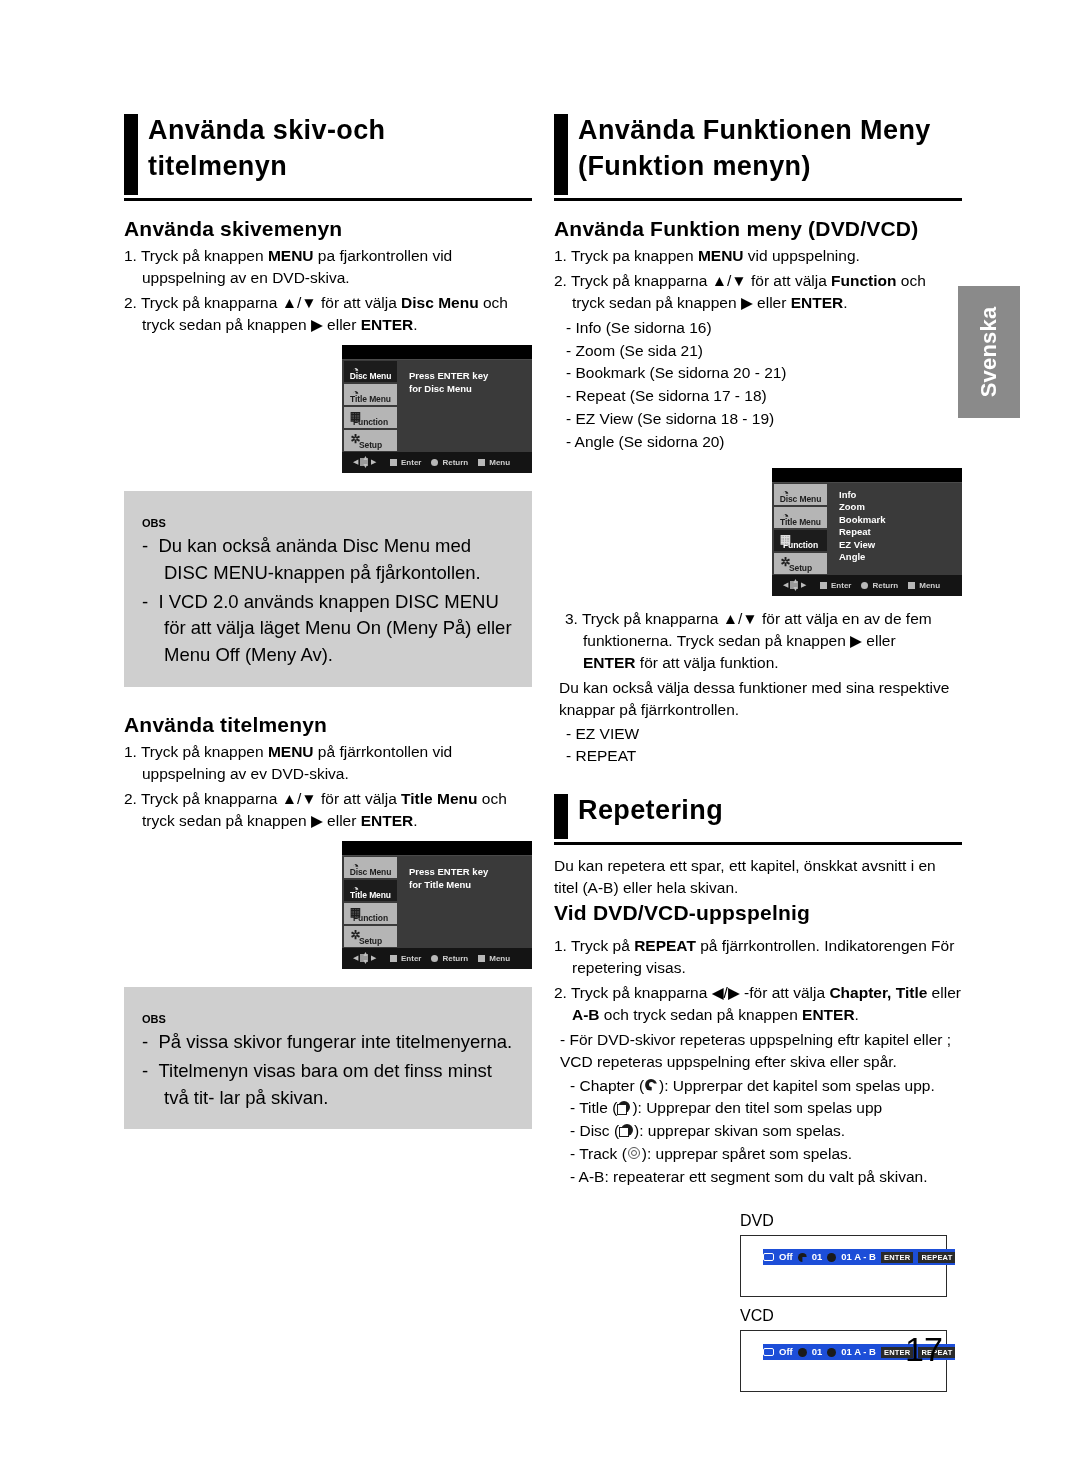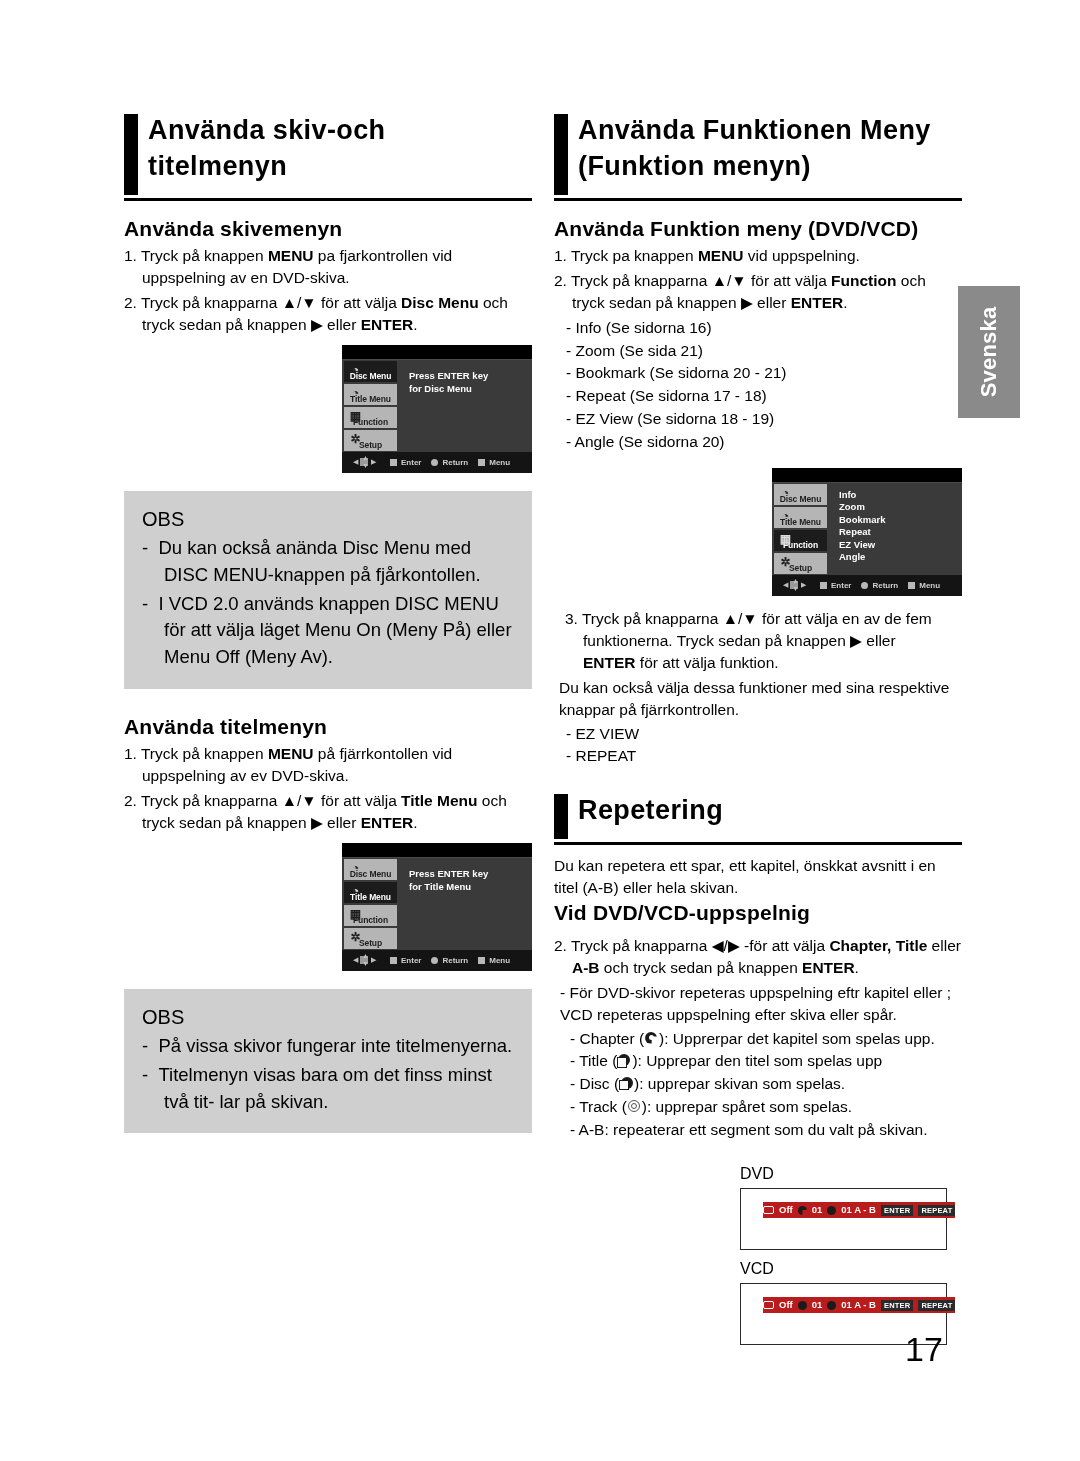--- a/index.html
+++ b/index.html
@@ -93,23 +93,23 @@
   .dashlist div { white-space: nowrap; }
   b { font-weight: bold; }
 
   
   .obs {
     background: #cfcfcf;
     padding: 14px 18px 16px 18px;
     margin: 18px 0 0 0;
   }
   .obs .obs-title {
-    font-size: 20px;
-    font-weight: normal;
-    margin: 3px 0 4px 0;
+    font-size: 11px;
+    font-weight: bold;
+    margin: 12px 0 4px 0;
   }
   .obs ul {
     margin: 0;
     padding: 0;
     list-style: none;
   }
   .obs li {
     font-size: 18.5px;
     line-height: 1.45;
     padding-left: 22px;
@@ -345,21 +345,21 @@
     border: 1.6px solid #2a2a2a;
     box-sizing: border-box;
     position: relative;
     background: #ffffff;
   }
   .rep-bar {
     position: absolute;
     left: 22px;
     top: 13px;
     height: 16px;
-    background: #b91c1c;
+    background: #1d4ed8;
     display: flex;
     align-items: center;
     padding: 0 0;
     gap: 5px;
     box-sizing: border-box;
   }
   .rep-bar .chip {
     color: #ffffff;
     font-size: 9.5px;
     font-weight: bold;
@@ -628,20 +628,21 @@
       <div>- REPEAT</div>
     </div>
 
     <div class="sec-head" style="margin-top:24px;margin-bottom:10px;">
       <h1>Repetering</h1>
     </div>
 
     <p class="p tight">Du kan repetera ett spar, ett kapitel, önskkat avsnitt i en titel (A-B) eller hela skivan.</p>
     <div class="sub-head" style="margin-top:2px;margin-bottom:10px;">Vid DVD/VCD-uppspelnig</div>
 
+    <p class="num tight">1. Tryck på <b>REPEAT</b> på fjärrkontrollen. Indikatorengen För repetering visas.</p>
     <p class="num tight">2. Tryck på knapparna ◀/▶ -för att välja <b>Chapter, Title</b> eller <b>A-B</b> och tryck sedan på knappen <b>ENTER</b>.</p>
     <p class="p tight" style="padding-left:6px;">- För DVD-skivor repeteras uppspelning eftr kapitel eller ; VCD repeteras uppspelning efter skiva eller spår.</p>
 
     <div class="dashlist" style="padding-left:16px;margin-top:2px;">
       <div><span>- Chapter (</span><span class="g chapter"></span><span>): Upprerpar det kapitel som spelas upp.</span></div>
       <div><span>- Title (</span><span class="g title"></span><span>): Upprepar den titel som spelas upp</span></div>
       <div><span>- Disc (</span><span class="g disc"></span><span>): upprepar skivan som spelas.</span></div>
       <div><span>- Track (</span><span class="g track"></span><span>): upprepar spåret som spelas.</span></div>
       <div>- A-B: repeaterar ett segment som du valt på skivan.</div>
     </div>

